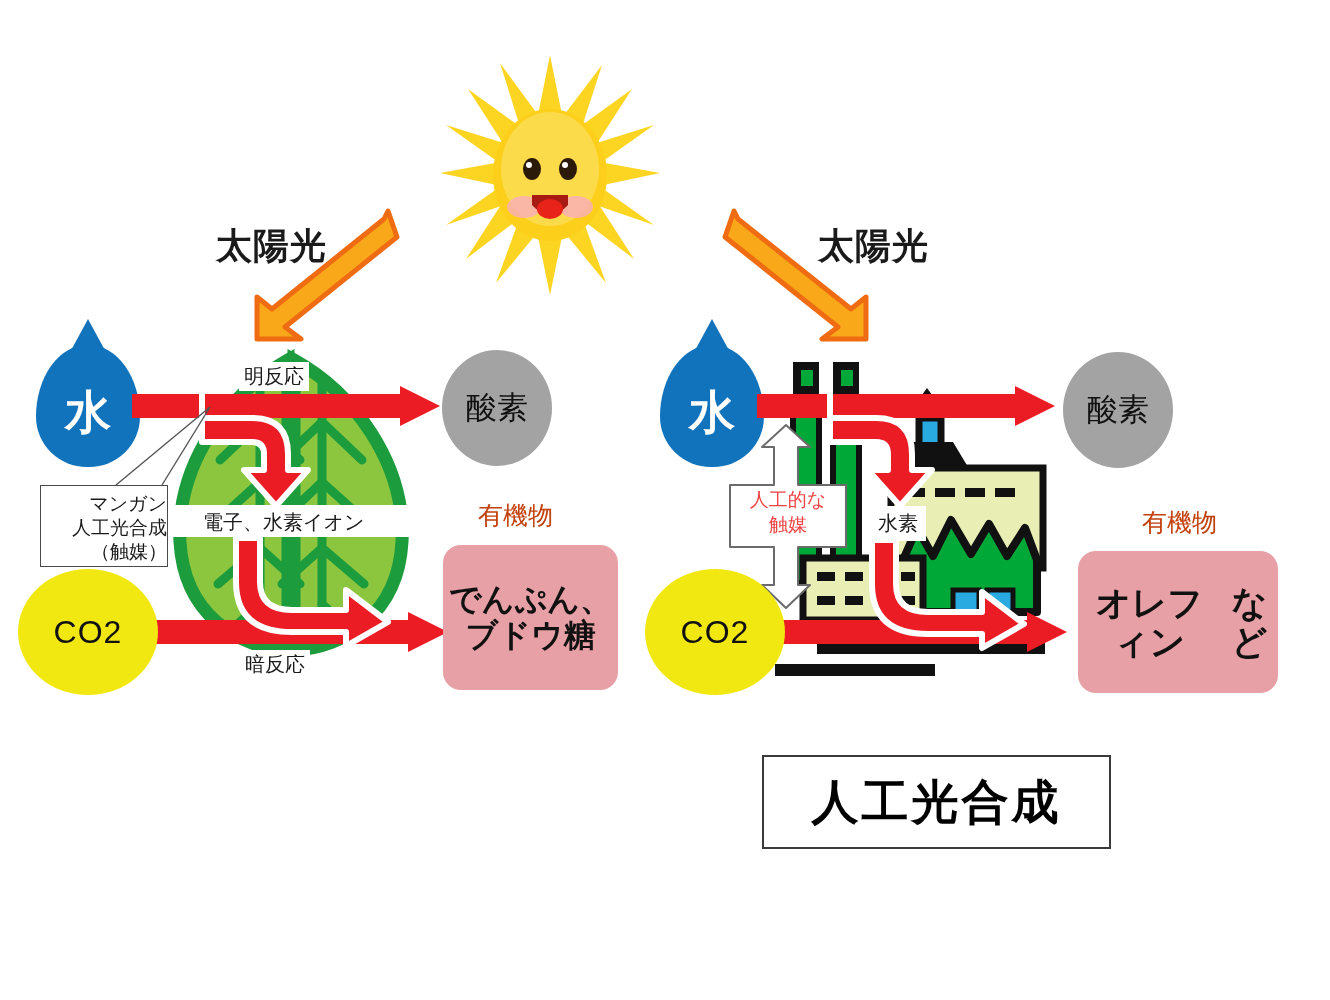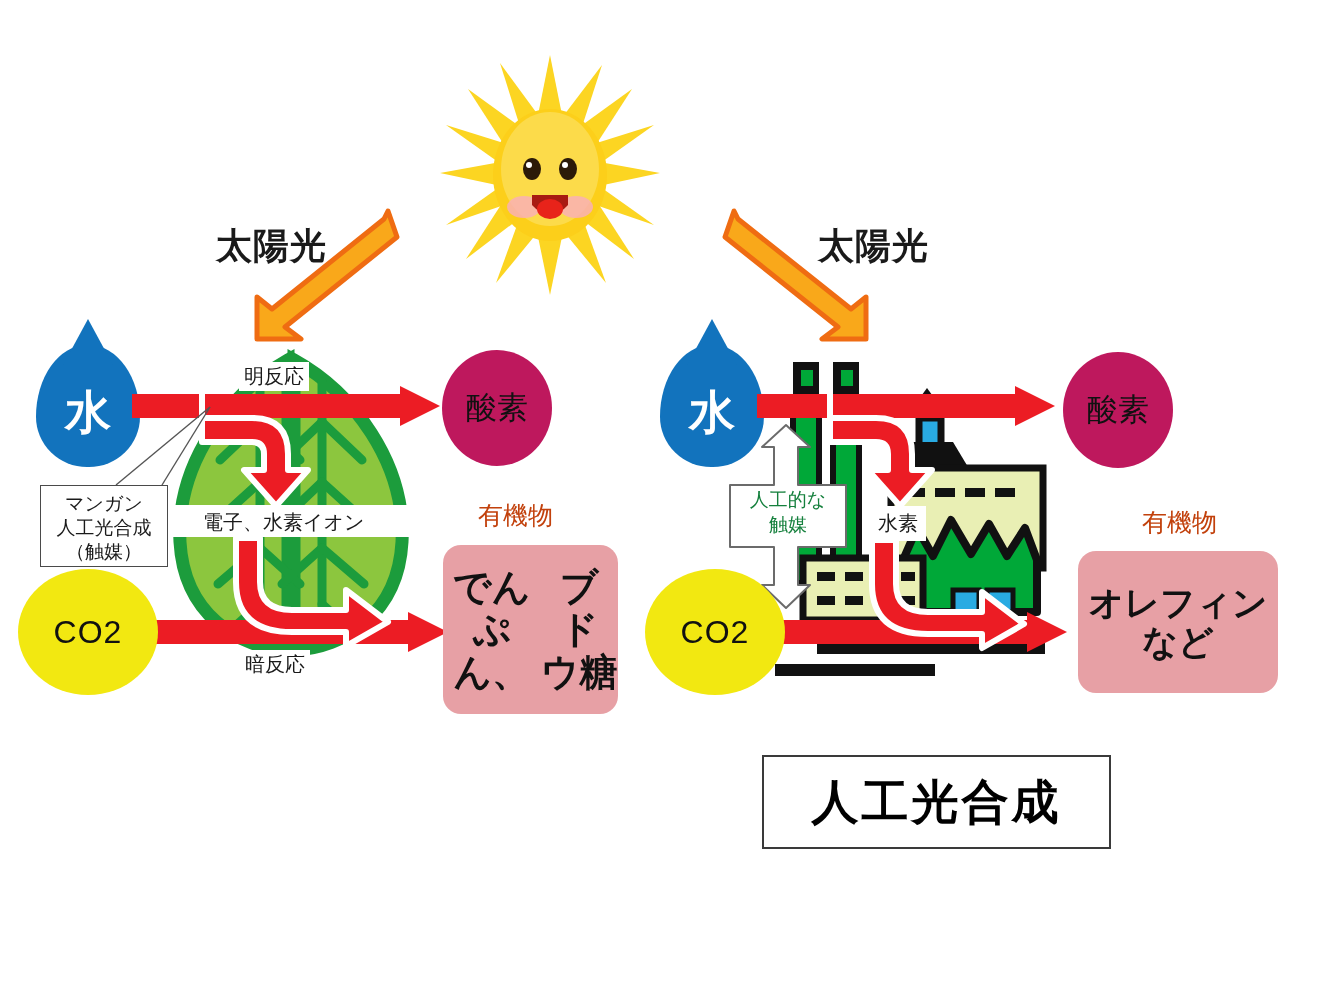--- a/index.html
+++ b/index.html
@@ -50,21 +50,21 @@
   
   .co2{
     width:140px;height:126px;border-radius:50%;
     background:#f2e811;
     color:#111;font-size:32px;font-weight:400;
     letter-spacing:1px;
   }
   
   .o2{
     width:110px;height:116px;border-radius:50%;
-    background:#be185d;
+    background:#a3a3a3;
     color:#111;font-size:31px;line-height:1.05;font-weight:500;
   }
   
   .product{
     background:#e7a0a5;border-radius:18px;
     color:#111;font-weight:700;line-height:1.12;
   }
 
   
   .title-box{
@@ -203,35 +203,35 @@
   <div class="abs lbl-small white-strip" style="left:240px;top:650px;padding:1px 5px;">暗反応</div>
 
   <div class="abs" style="left:96px;top:405px;width:118px;height:82px;">
     <svg width="118" height="82" viewBox="0 0 118 82">
       <g stroke="#555" stroke-width="1.4" fill="none">
         <path d="M114,2 L20,80"></path>
         <path d="M114,2 L66,80"></path>
       </g>
     </svg>
   </div>
-  <div class="abs callout" style="left:40px;top:485px;width:128px;height:82px;padding-top:6px;box-sizing:border-box;">
+  <div class="abs callout" style="left:40px;top:485px;width:128px;height:82px;padding-top:6px;box-sizing:border-box;text-align:right;">
     <div>マンガン</div>
     <div>人工光合成</div>
     <div>（触媒）</div>
   </div>
 
   <div class="abs co2 ctr" style="left:18px;top:569px;">CO2</div>
 
   <div class="abs o2 ctr" style="left:442px;top:350px;">
     <span style="white-space:pre-line;">酸素</span>
   </div>
 
   <div class="abs lbl-med" style="left:478px;top:499px;">有機物</div>
 
-  <div class="abs product ctr" style="left:443px;top:545px;width:175px;height:169px;font-size:38px;">
+  <div class="abs product ctr" style="left:443px;top:545px;width:175px;height:145px;font-size:32px;flex-direction:column;">
     <div>でんぷん、</div>
     <div>ブドウ糖</div>
   </div>
 
 
   <div class="abs" style="left:775px;top:360px;width:285px;height:320px;">
     <svg width="285" height="320" viewBox="0 0 285 320">
 
       <rect x="18" y="2" width="26" height="46" fill="#111"></rect>
       <rect x="26" y="10" width="12" height="16" fill="#00a838"></rect>
@@ -303,36 +303,36 @@
     <svg width="160" height="110" viewBox="0 0 160 110">
       <path d="M24,0 L24,44 Q24,72 56,72 L110,72 L110,52 L152,84 L110,108 L110,94 L56,94 Q0,94 0,44 L0,0 Z" fill="#ec1c24" stroke="#ffffff" stroke-width="6" stroke-linejoin="round"></path>
     </svg>
   </div>
 
   <div class="abs" style="left:728px;top:425px;width:120px;height:185px;">
     <svg width="120" height="185" viewBox="0 0 120 185">
       <path d="M58,0 L82,22 L70,22 L70,60 L118,60 L118,122 L70,122 L70,160 L82,160 L58,183 L34,160 L46,160 L46,122 L2,122 L2,60 L46,60 L46,22 L34,22 Z" fill="#ffffff" stroke="#6b6b6b" stroke-width="2" stroke-linejoin="round"></path>
     </svg>
   </div>
-  <div class="abs" style="left:735px;top:488px;width:106px;text-align:center;font-size:19px;color:#15803d;line-height:1.3;">
+  <div class="abs" style="left:735px;top:488px;width:106px;text-align:center;font-size:19px;color:#ef4444;line-height:1.3;">
     <div>人工的な</div>
     <div>触媒</div>
   </div>
 
   <div class="abs white-strip lbl-small" style="left:870px;top:506px;padding:4px 8px;">水素</div>
 
   <div class="abs co2 ctr" style="left:645px;top:569px;">CO2</div>
 
   <div class="abs o2 ctr" style="left:1063px;top:352px;">
     <span style="white-space:pre-line;">酸素</span>
   </div>
 
   <div class="abs lbl-med" style="left:1142px;top:506px;">有機物</div>
 
-  <div class="abs product ctr" style="left:1078px;top:551px;width:200px;height:142px;font-size:35px;flex-direction:column;">
+  <div class="abs product ctr" style="left:1078px;top:551px;width:200px;height:142px;font-size:35px;flex-direction:row;">
     <div>オレフィン</div>
     <div>など</div>
   </div>
 
   <div class="abs title-box ctr" style="left:762px;top:755px;width:345px;height:90px;font-size:47px;text-align:right;">人工光合成</div>
 
 
 </div>
 
 </body></html>

